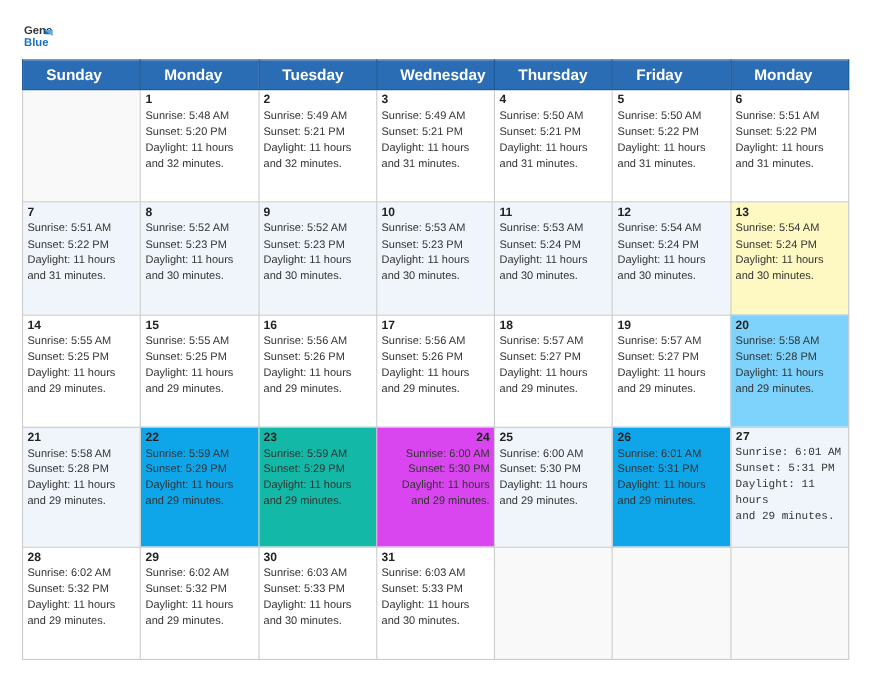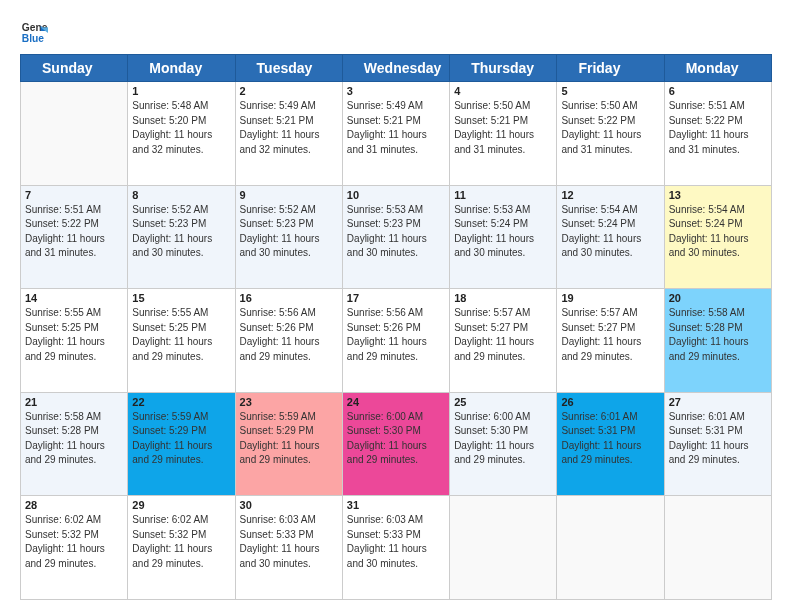--- a/index.html
+++ b/index.html
@@ -220,37 +220,37 @@
         </tr>
         <tr>
           <td style="background: rgb(240, 245, 251);">
             <span class="day-num">21</span>
             <div class="cell-info">Sunrise: 5:58 AM<br>Sunset: 5:28 PM<br>Daylight: 11 hours<br>and 29 minutes.</div>
           </td>
           <td style="background: #0ea5e9;">
             <span class="day-num">22</span>
             <div class="cell-info">Sunrise: 5:59 AM<br>Sunset: 5:29 PM<br>Daylight: 11 hours<br>and 29 minutes.</div>
           </td>
-          <td style="background: #fca5a5;">
+          <td style="background: #14b8a6;">
             <span class="day-num">23</span>
             <div class="cell-info">Sunrise: 5:59 AM<br>Sunset: 5:29 PM<br>Daylight: 11 hours<br>and 29 minutes.</div>
           </td>
-          <td style="background: #ec4899;">
+          <td style="background: #d946ef; text-align: right;">
             <span class="day-num">24</span>
             <div class="cell-info">Sunrise: 6:00 AM<br>Sunset: 5:30 PM<br>Daylight: 11 hours<br>and 29 minutes.</div>
           </td>
           <td style="background: rgb(240, 245, 251);">
             <span class="day-num">25</span>
             <div class="cell-info">Sunrise: 6:00 AM<br>Sunset: 5:30 PM<br>Daylight: 11 hours<br>and 29 minutes.</div>
           </td>
           <td style="background: #0ea5e9;">
             <span class="day-num">26</span>
             <div class="cell-info">Sunrise: 6:01 AM<br>Sunset: 5:31 PM<br>Daylight: 11 hours<br>and 29 minutes.</div>
           </td>
-          <td style="background: rgb(240, 245, 251);">
+          <td style="background: rgb(240, 245, 251); font-family: Liberation Mono, monospace;">
             <span class="day-num">27</span>
             <div class="cell-info">Sunrise: 6:01 AM<br>Sunset: 5:31 PM<br>Daylight: 11 hours<br>and 29 minutes.</div>
           </td>
         </tr>
         <tr>
           <td style="background: rgb(255, 255, 255);">
             <span class="day-num">28</span>
             <div class="cell-info">Sunrise: 6:02 AM<br>Sunset: 5:32 PM<br>Daylight: 11 hours<br>and 29 minutes.</div>
           </td>
           <td style="background: rgb(255, 255, 255);">

